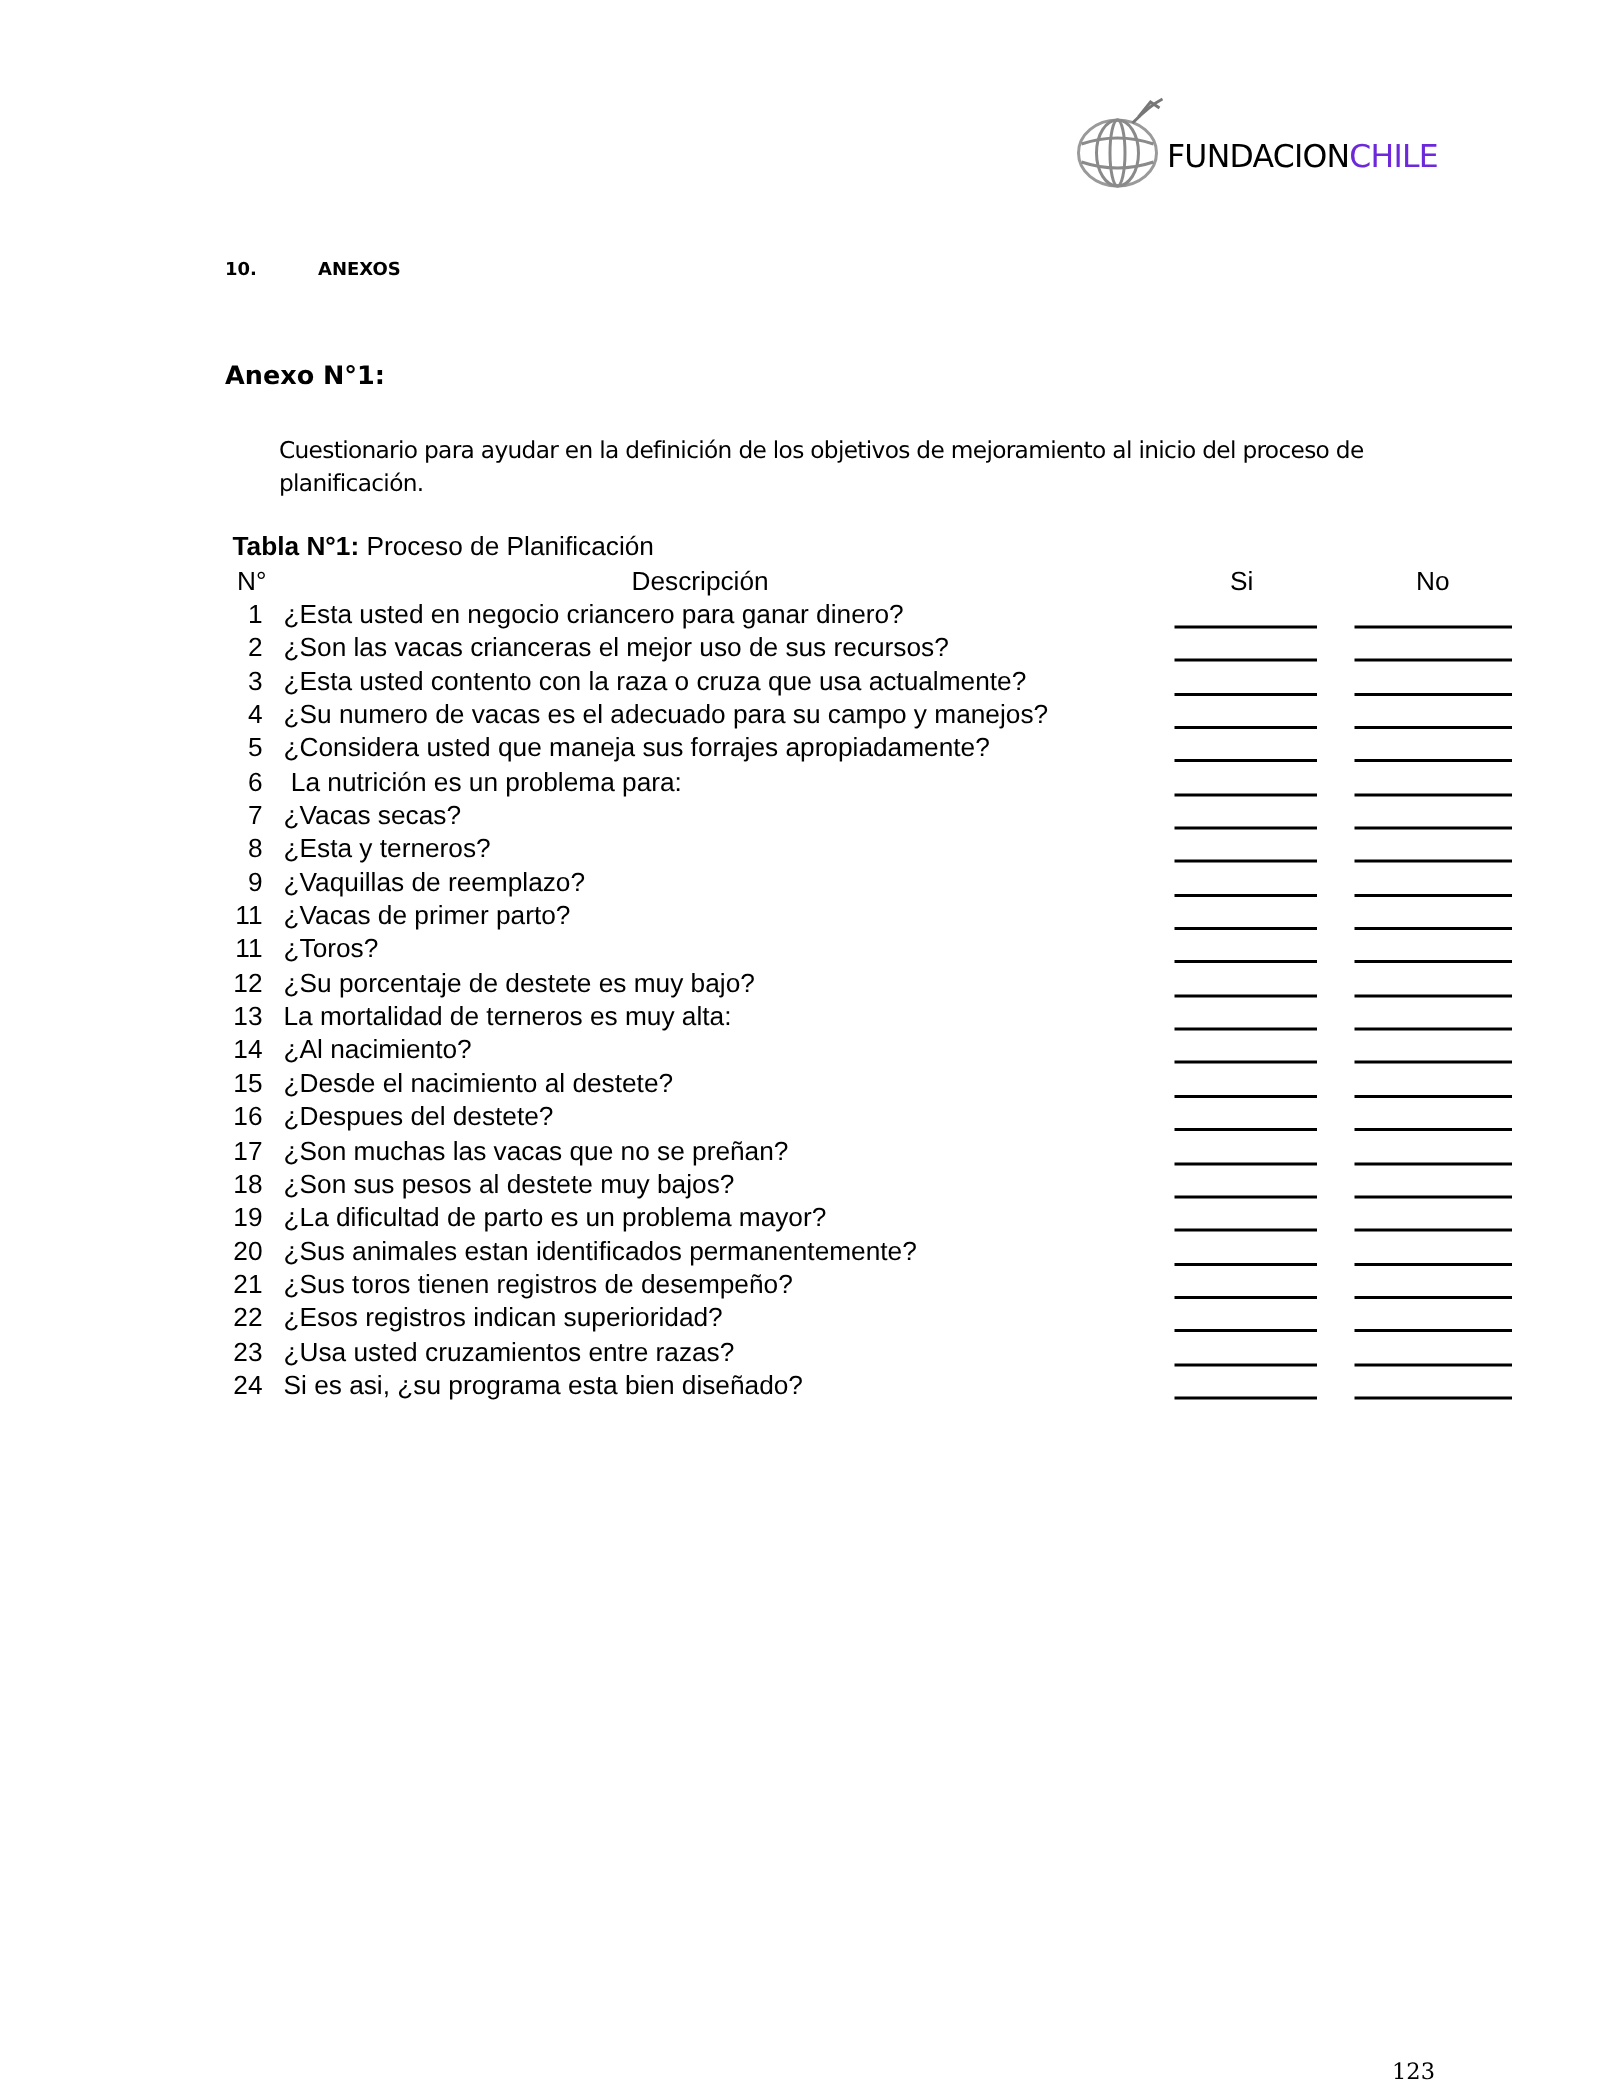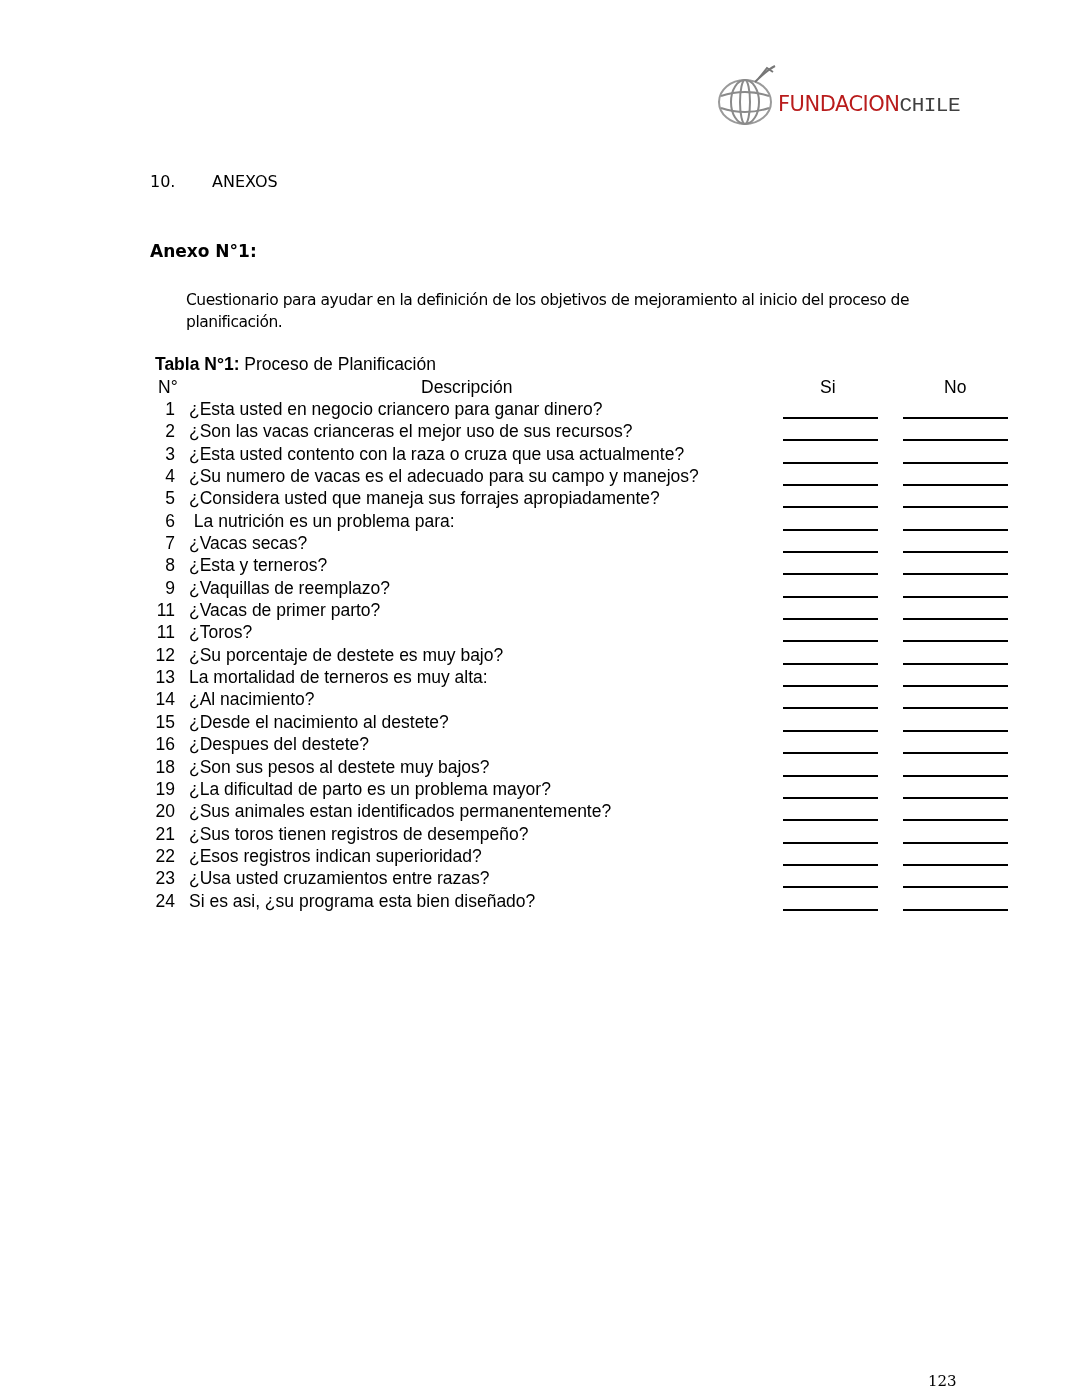--- a/index.html
+++ b/index.html
@@ -1,22 +1,22 @@
 <!DOCTYPE html>
 <html><head>
 <meta charset="utf-8">
 <style>
   html, body { margin:0; padding:0; background:#ffffff; }
   body { width:1080px; height:1397px; position:relative; overflow:hidden; color:#000; }
   .logo { position:absolute; left:715px; top:60px; width:250px; height:70px; }
   .logo-globe { position:absolute; left:0; top:0; }
   .logo-text { position:absolute; left:63px; top:32px; font-family:"DejaVu Sans", sans-serif; font-size:21px; letter-spacing:-0.5px; }
-  .logo-text .a { color:#b91c1c; }
-  .logo-text .b { color:#404040;font-family:Liberation Mono, monospace; }
-  .h1 { position:absolute; left:150px; top:172px; font-family:"DejaVu Sans", sans-serif; font-weight:normal; font-size:16px; }
+  .logo-text .a { color:#000000; }
+  .logo-text .b { color:#6d28d9; }
+  .h1 { position:absolute; left:150px; top:172px; font-family:"DejaVu Sans", sans-serif; font-weight:bold; font-size:12px; }
   .h1 .num { display:inline-block; width:62px; }
   .h2 { position:absolute; left:150px; top:241px; font-family:"DejaVu Sans", sans-serif; font-weight:bold; font-size:17px;text-align:right; }
   .intro { position:absolute; left:150px; top:289px; width:800px; font-family:"DejaVu Sans", sans-serif; font-size:15.5px; line-height:22px; letter-spacing:-0.45px;margin-left:36px; }
   .caption { position:absolute; left:155px; top:354px; font-family:"Liberation Sans", sans-serif; font-size:17.5px; }
   .caption b { font-weight:bold;margin-top:44px; }
   .thead { position:absolute; top:377px; left:0; width:1080px; font-family:"Liberation Sans", sans-serif; font-size:17.5px; }
   .thead span { position:absolute; }
   .rows { position:absolute; left:0; top:398px; width:1080px; font-family:"Liberation Sans", sans-serif; font-size:17.5px; }
   .row { position:relative; height:22.35px; }
   .row .n { position:absolute; left:155px; width:20px; text-align:right; top:1px; }
@@ -149,20 +149,26 @@
       <span class="si"></span>
       <span class="no"></span>
     </div>
     <div class="row">
       <span class="n">16</span>
       <span class="d" style="white-space:pre">¿Despues del destete?</span>
       <span class="si"></span>
       <span class="no"></span>
     </div>
     <div class="row">
+      <span class="n">17</span>
+      <span class="d" style="white-space:pre">¿Son muchas las vacas que no se preñan?</span>
+      <span class="si"></span>
+      <span class="no"></span>
+    </div>
+    <div class="row">
       <span class="n">18</span>
       <span class="d" style="white-space:pre">¿Son sus pesos al destete muy bajos?</span>
       <span class="si"></span>
       <span class="no"></span>
     </div>
     <div class="row">
       <span class="n">19</span>
       <span class="d" style="white-space:pre">¿La dificultad de parto es un problema mayor?</span>
       <span class="si"></span>
       <span class="no"></span>

